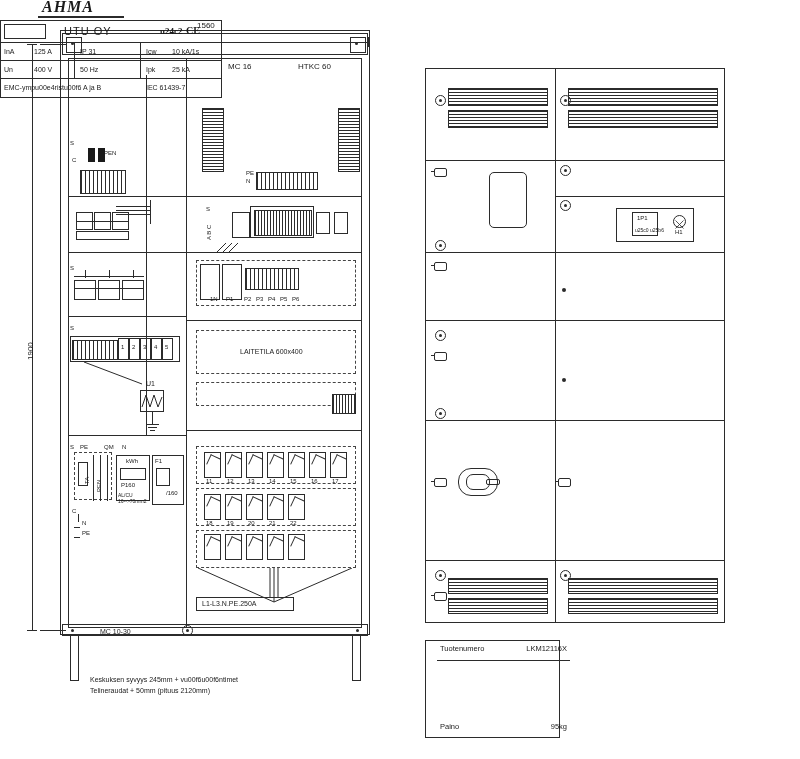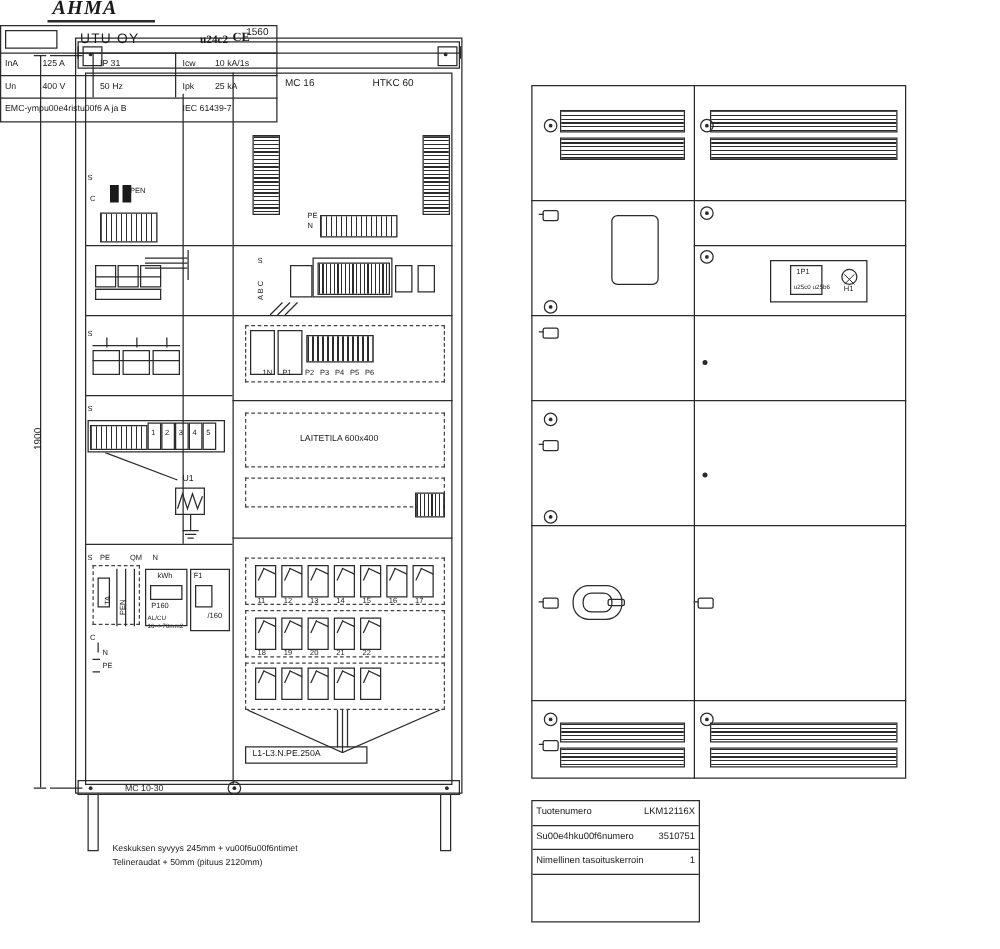--- a/index.html
+++ b/index.html
@@ -60,21 +60,21 @@
 
   .hinge { position:absolute; width:9px; height:9px; border:1px solid #2b2b2b; border-radius:50%; }
   .hinge:after { content:""; position:absolute; left:3px; top:3px; width:3px; height:3px; background:#2b2b2b; border-radius:50%; }
   .lock { position:absolute; width:11px; height:7px; border:1px solid #2b2b2b; border-radius:2px; }
   .lock:after { content:""; position:absolute; left:-4px; top:2px; width:4px; height:1px; background:#2b2b2b; }
 
   
   #tbl-left { left:425px; top:640px; width:135px; height:98px; border:1px solid #2b2b2b; }
   #tbl-right { left:568px; top:640px; width:222px; height:98px; }
 
-  .trow { position:absolute; left:0; width:100%; box-sizing:border-box; border-bottom:1px solid #2b2b2b; }
+  .trow { position:absolute; left:11px; width:100%; box-sizing:border-box; border-bottom:1px solid #2b2b2b; }
   .tcellL { position:absolute; left:3px; top:3px; font-size:7.5px; }
   .tcellR { position:absolute; right:3px; top:3px; font-size:7.5px; }
 
   .ahma {
     position:absolute; font-family:"Liberation Serif", serif; font-weight:bold;
     font-style:italic; font-size:16px; letter-spacing:1px;
   }
 
   .ce { position:absolute; font-family:"Liberation Serif", serif; font-size:10px; font-weight:bold; }
 
@@ -419,27 +419,23 @@
   <div class="dot" style="left:562px; top:288px; width:4px; height:4px;"></div>
   <div class="dot" style="left:562px; top:378px; width:4px; height:4px;"></div>
   <div class="lock" style="left:558px; top:478px;"></div>
   <div class="hinge" style="left:560px; top:570px;"></div>
 
   <div class="box" id="tbl-left">
     <div class="trow" style="top:0; height:19.6px;">
       <div class="tcellL">Tuotenumero</div>
       <div class="tcellR">LKM12116X</div>
     </div>
-    <div class="trow" style="top:19.6px; height:19.6px;">
-      <div class="tcellL">Su00e4hku00f6numero</div>
-      <div class="tcellR">3510751</div>
-    </div>
-    <div class="trow" style="top:39.2px; height:19.6px;">
-      <div class="tcellL">Nimellinen tasoituskerroin</div>
-      <div class="tcellR">1</div>
+    <div class="trow" style="top:78.4px; height:19.6px; border-bottom:none;">
+      <div class="tcellL">Paino</div>
+      <div class="tcellR">95kg</div>
     </div>
   </div>
 
   <div id="tbl-right">
 
     <div class="ahma" style="left:42px; top:-2px;">AHMA</div>
     <div class="ln h" style="left:38px; top:16px; width:86px; height:2px;"></div>
 
     <div class="box" style="left:0px; top:20px; width:222px; height:78px;"></div>
 

